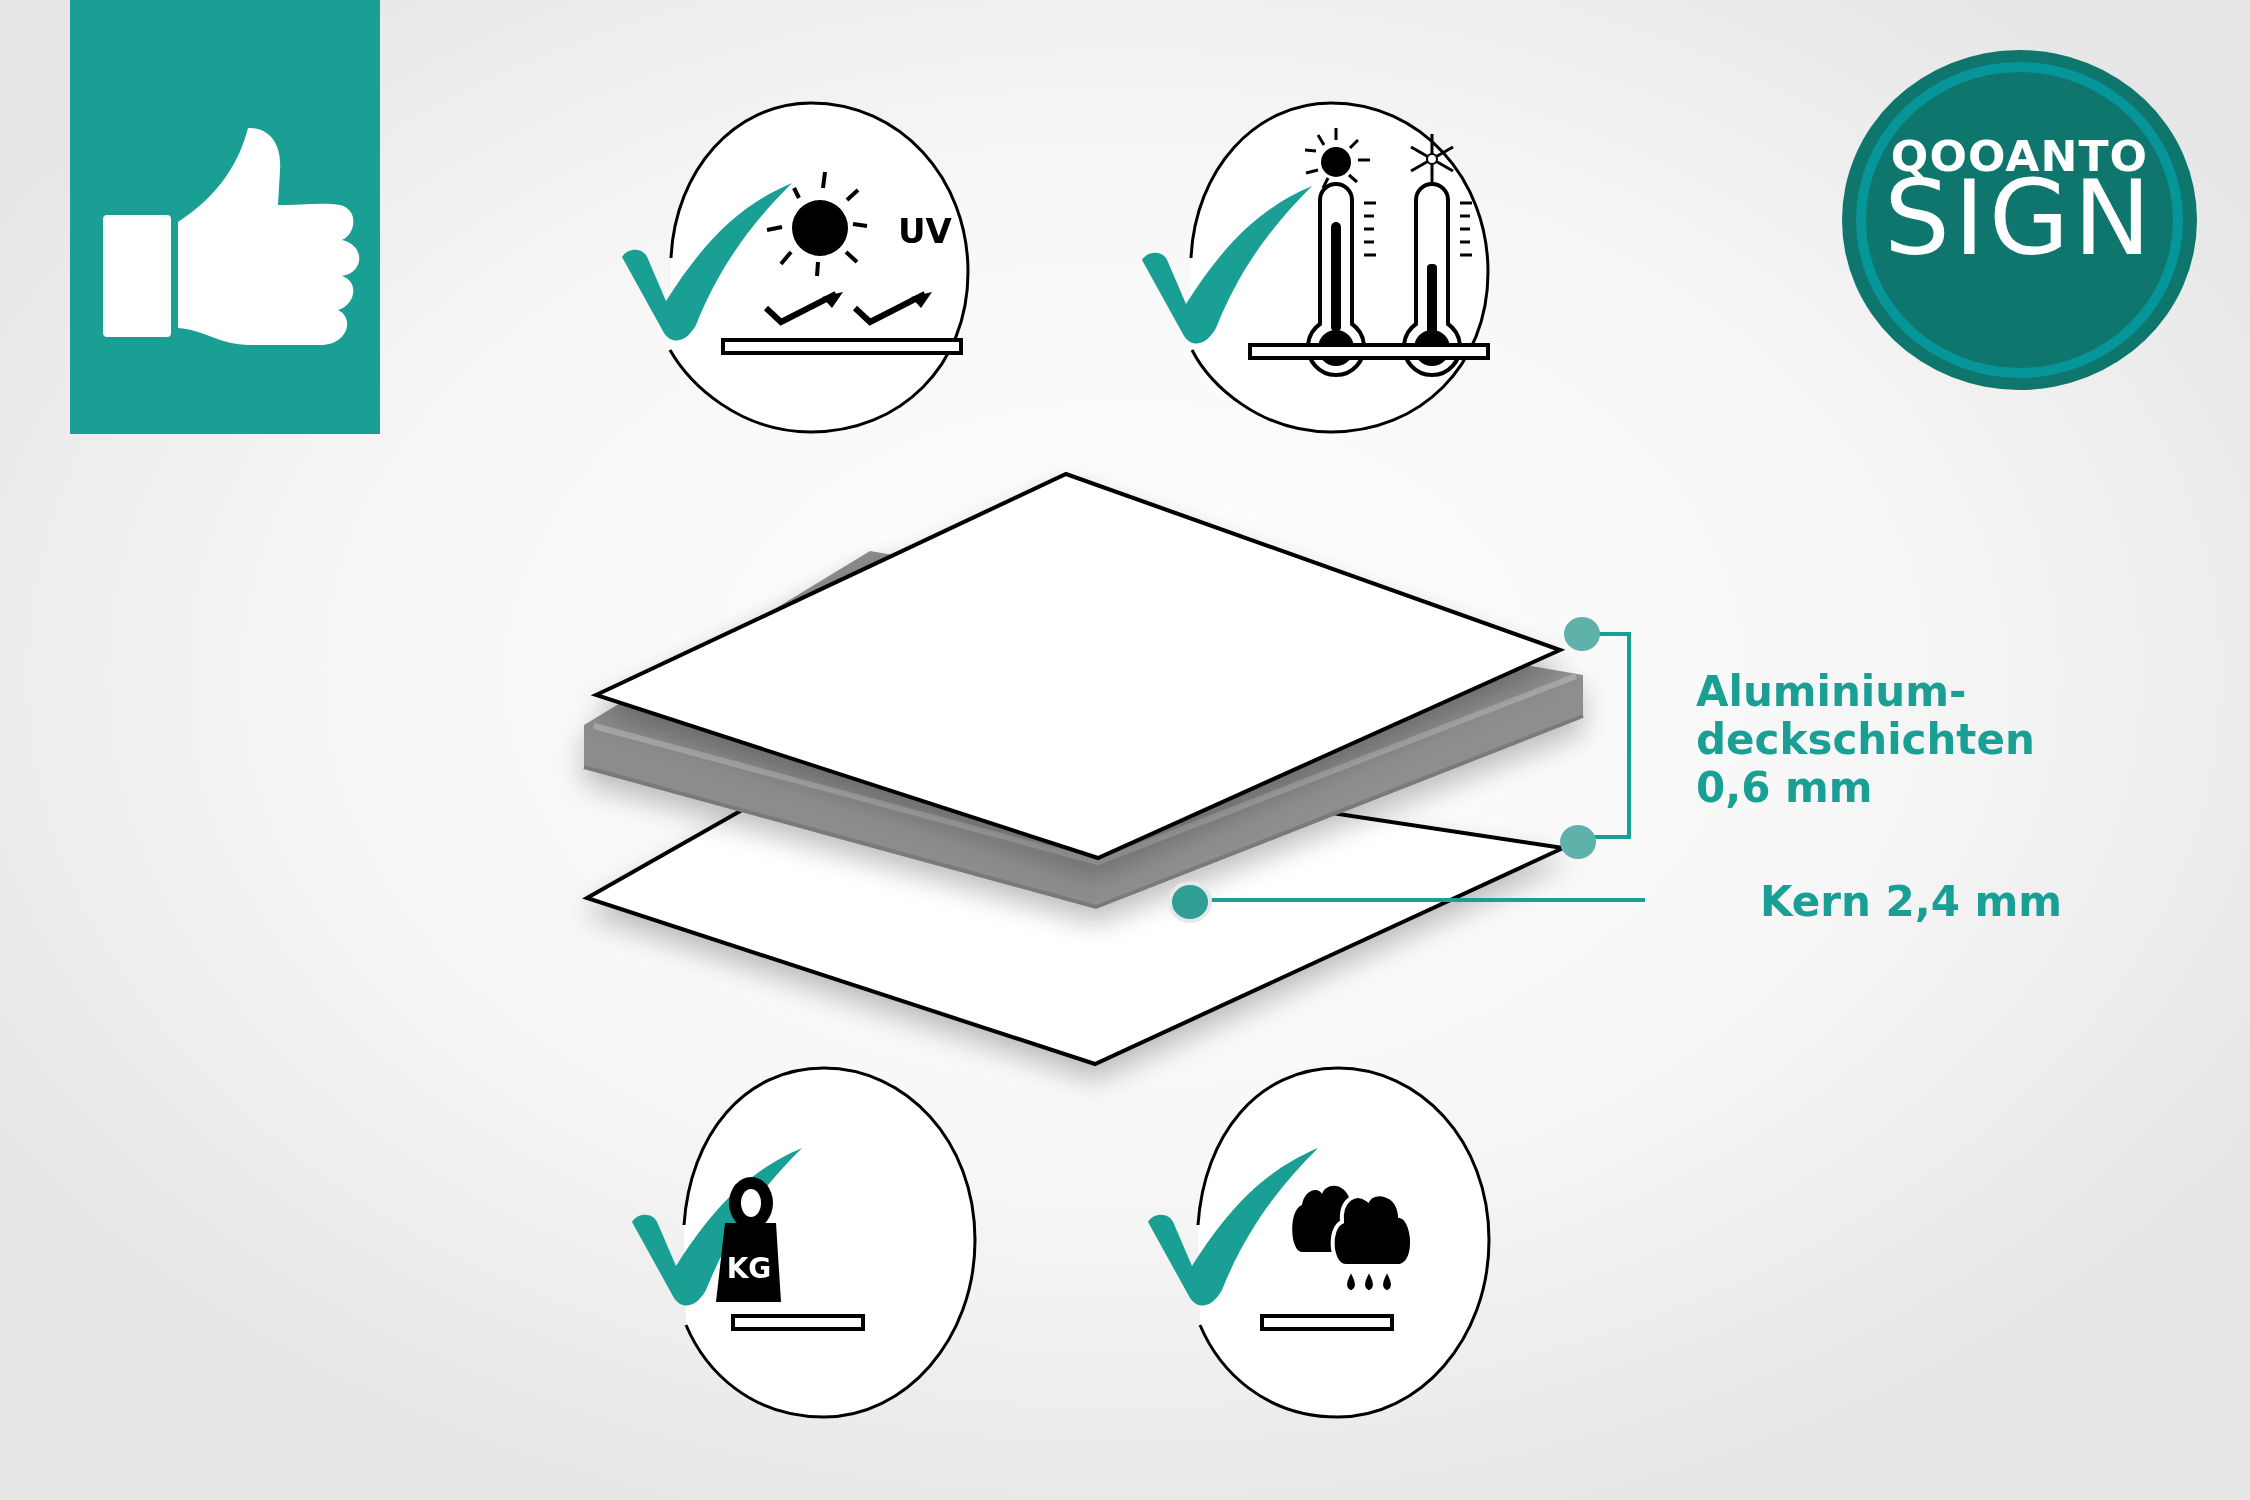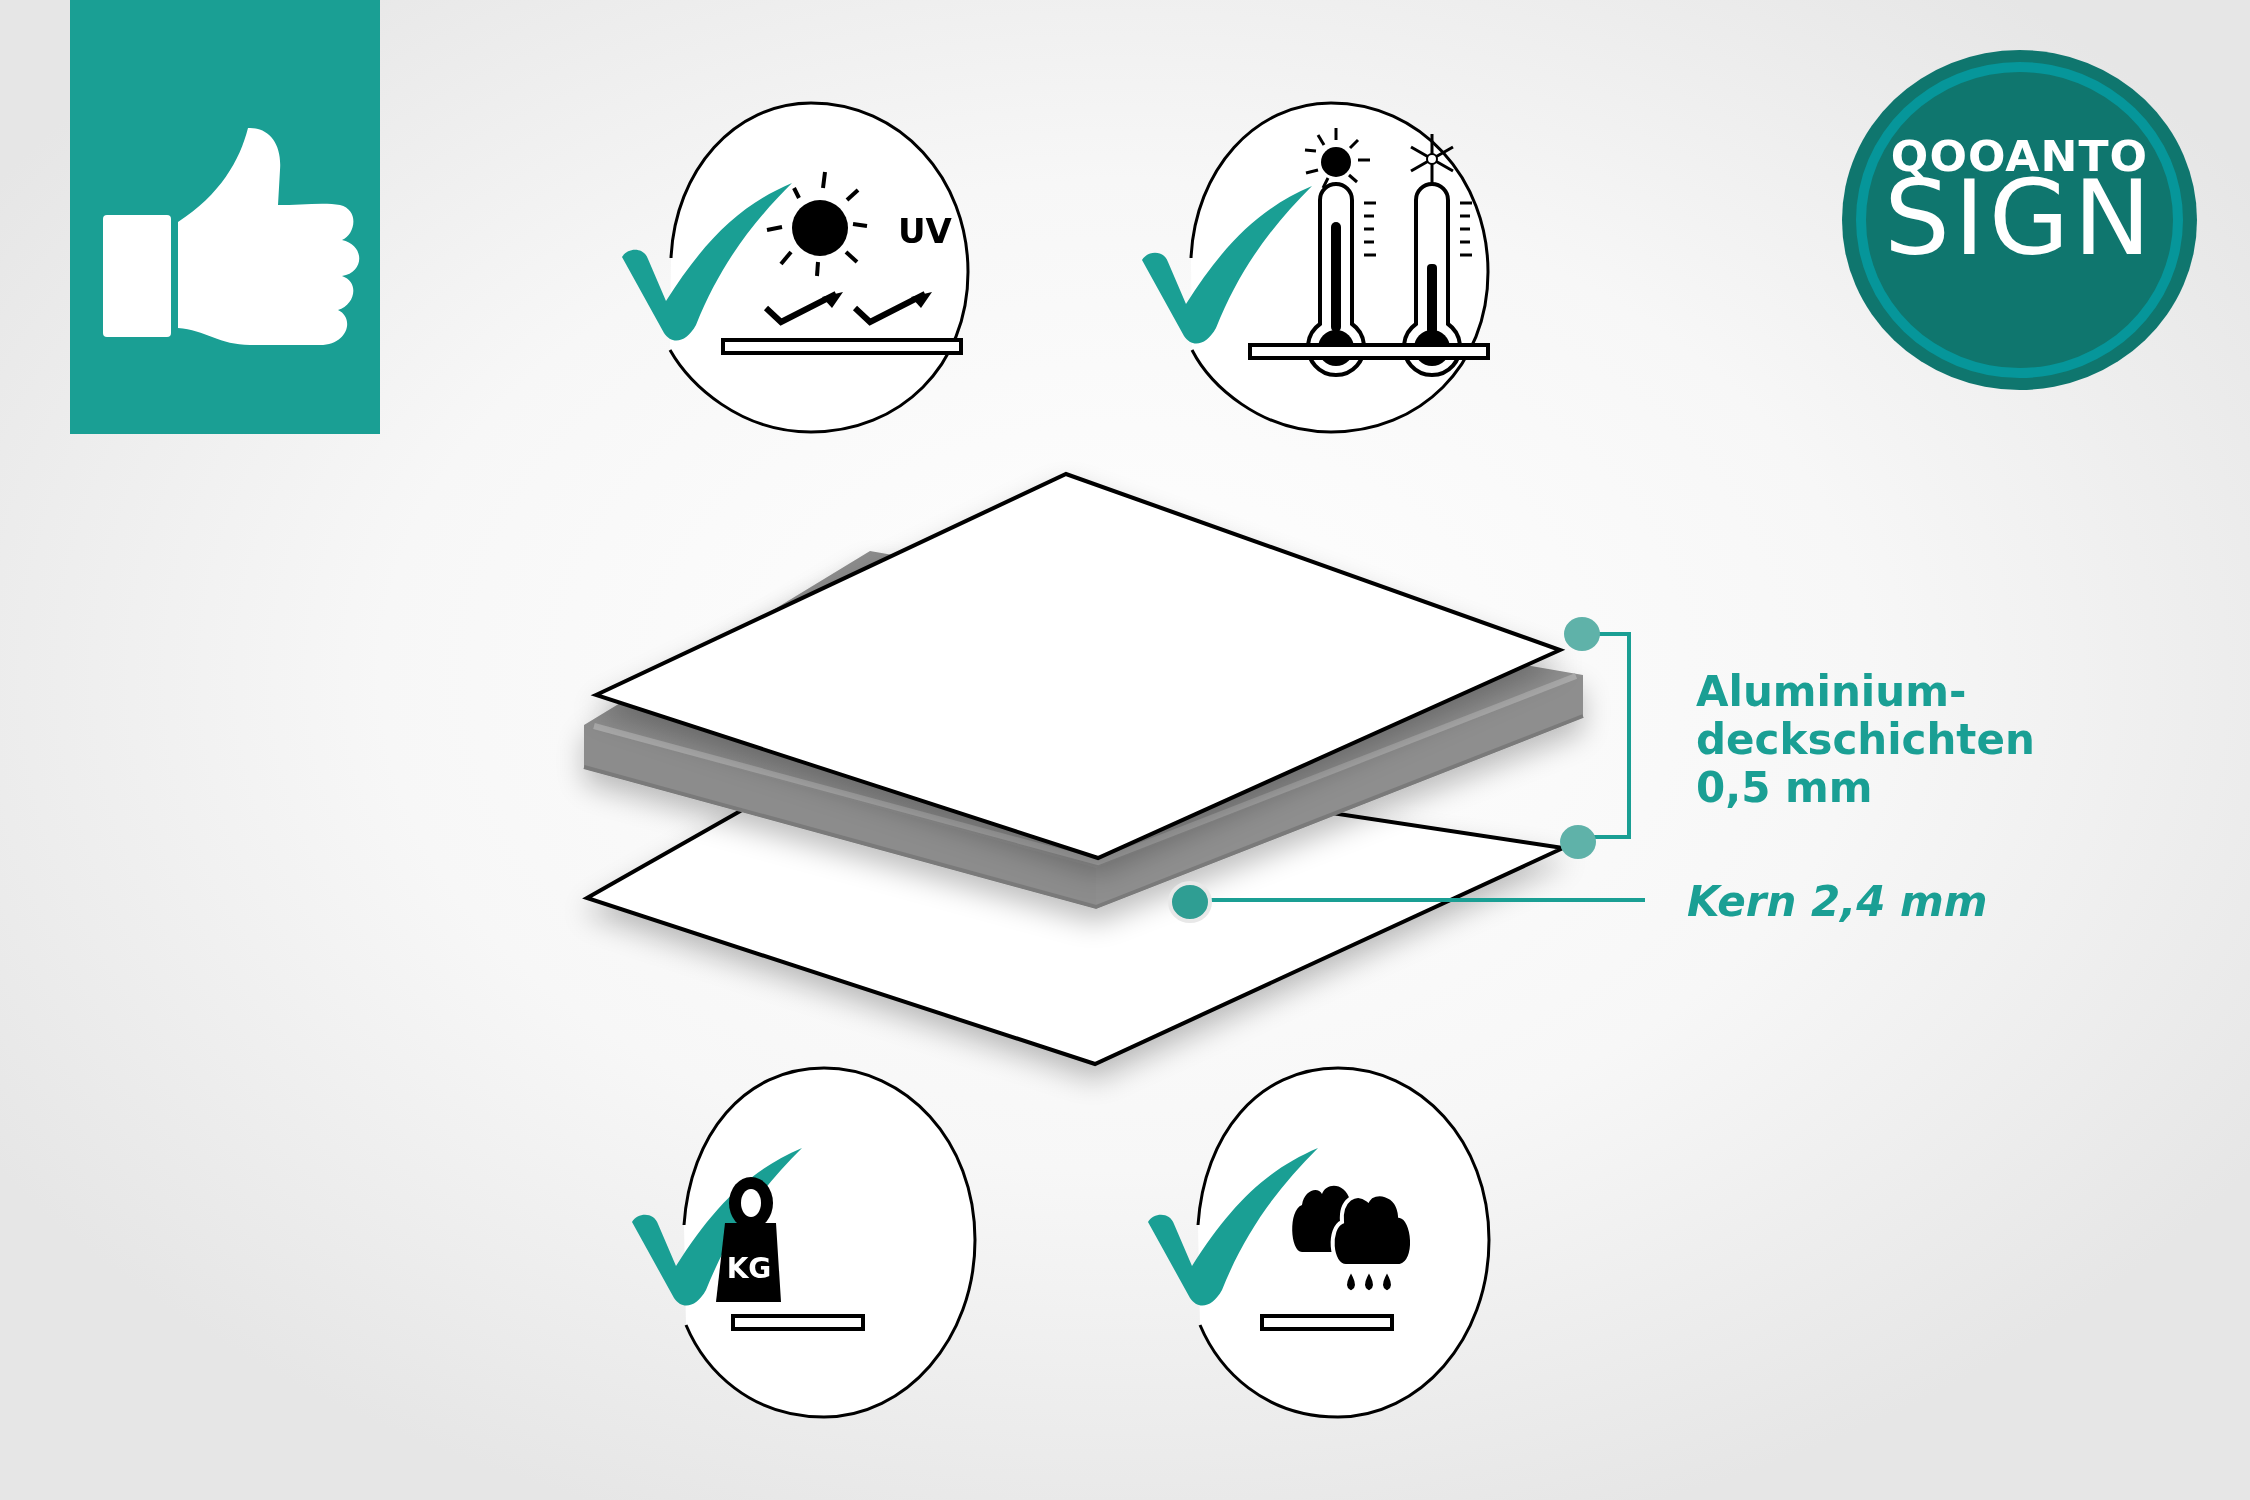--- a/index.html
+++ b/index.html
@@ -30,21 +30,21 @@
   .logo-line2 {
     position: absolute; left: 0; right: 0; top: 116px; text-align: center;
     color: #fff; font-family: "DejaVu Sans", sans-serif;
     font-size: 104px; letter-spacing: 4px; line-height: 1;
   }
   .label {
     position: absolute; color: #1a9f94; font-family: "DejaVu Sans", sans-serif;
     font-weight: bold; font-size: 42px; line-height: 48px; white-space: nowrap;
   }
   .label-alu { left: 1672px; top: 668px; margin-left: 24px; }
-  .label-core { left: 1687px; top: 878px; font-style: italic; }
+  .label-core { left: 1760px; top: 878px; }
 </style>
 </head>
 <body>
 
 <div class="badge">
   <svg width="310" height="434" viewBox="0 0 310 434">
     <rect x="33" y="215" width="68" height="122" rx="4" fill="#fff"></rect>
     <path d="M108 222 C150 195 170 160 178 128 L180 128 C200 128 212 145 210 170 L208 205 C230 205 255 202 270 205 C290 210 285 235 272 240 C295 245 295 272 272 276 C290 282 285 305 268 310 C285 318 278 345 250 345 L180 345 C150 345 135 330 108 328 Z" fill="#fff"></path>
   </svg>
 </div>
@@ -205,17 +205,17 @@
       <path d="M1369 1278 q-4 8 0 10 q4 -2 0 -10z" fill="#000" stroke="#000" stroke-width="4"></path>
       <path d="M1387 1278 q-4 8 0 10 q4 -2 0 -10z" fill="#000" stroke="#000" stroke-width="4"></path>
       <rect x="1262" y="1316" width="130" height="13" fill="#fff" stroke="#000" stroke-width="4"></rect>
     </g>
   </g>
 </svg>
 
 <div class="label label-alu">
   <div>Aluminium-</div>
   <div>deckschichten</div>
-  <div>0,5 mm</div>
+  <div>0,6 mm</div>
 </div>
 <div class="label label-core">
   <div>Kern 2,4 mm</div>
 </div>
 
 </body></html>

